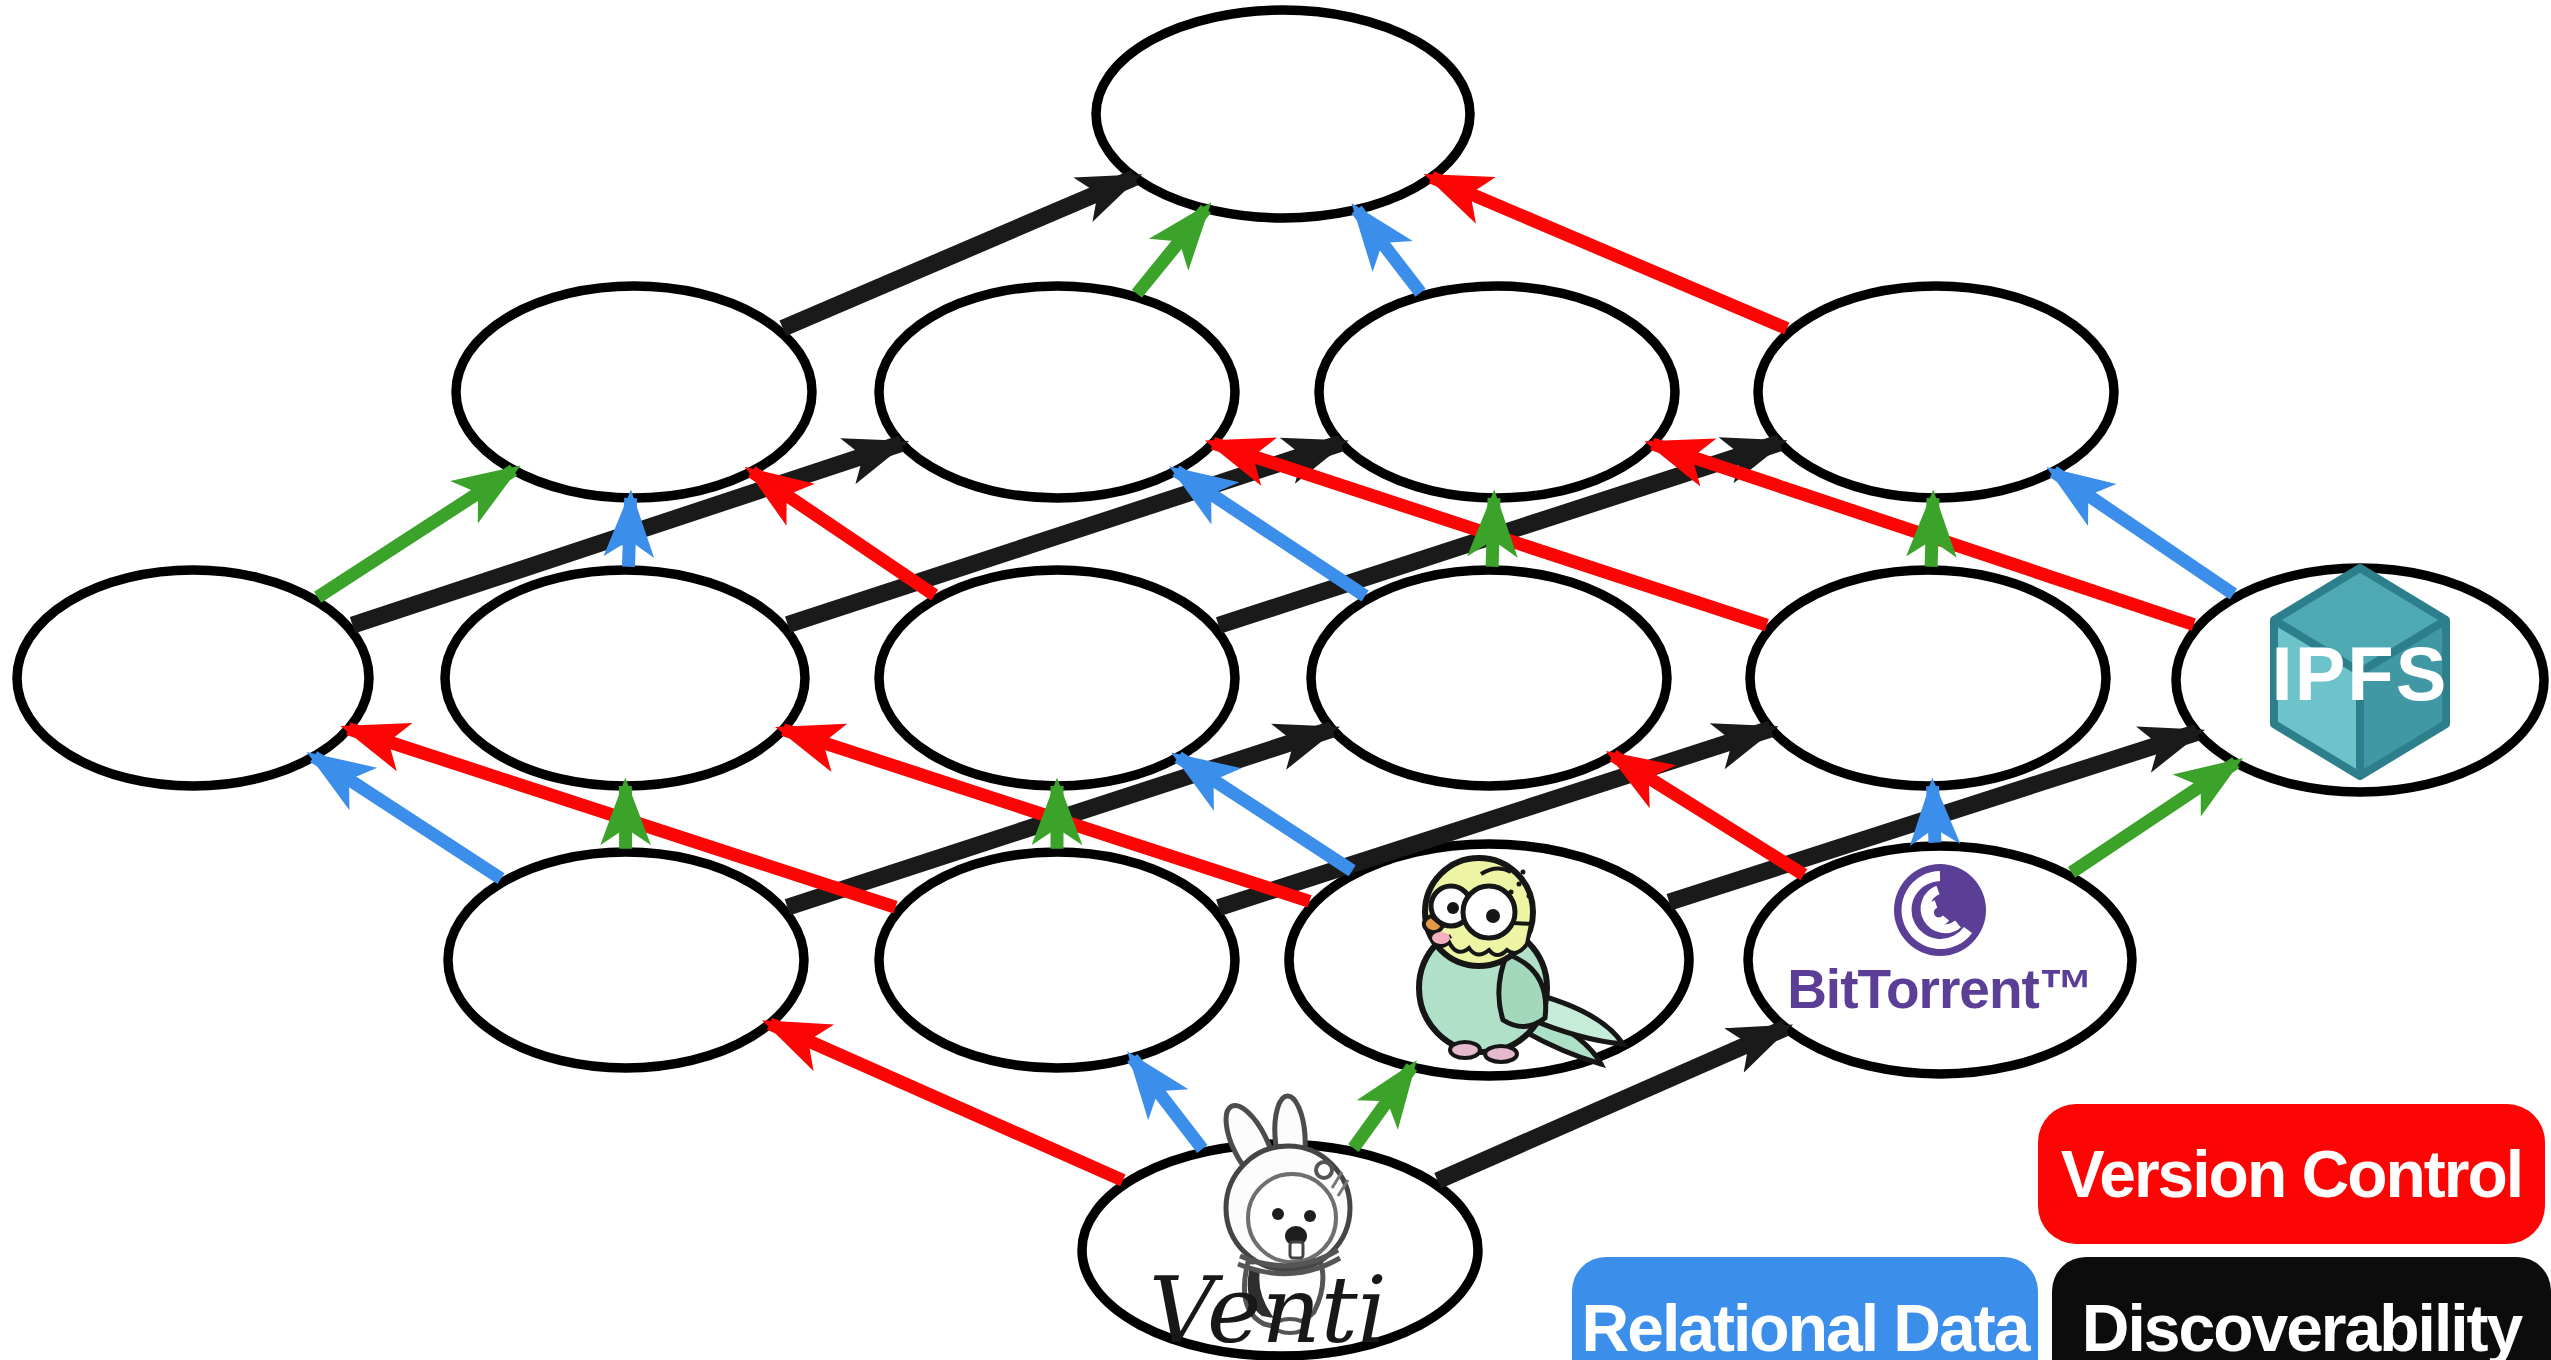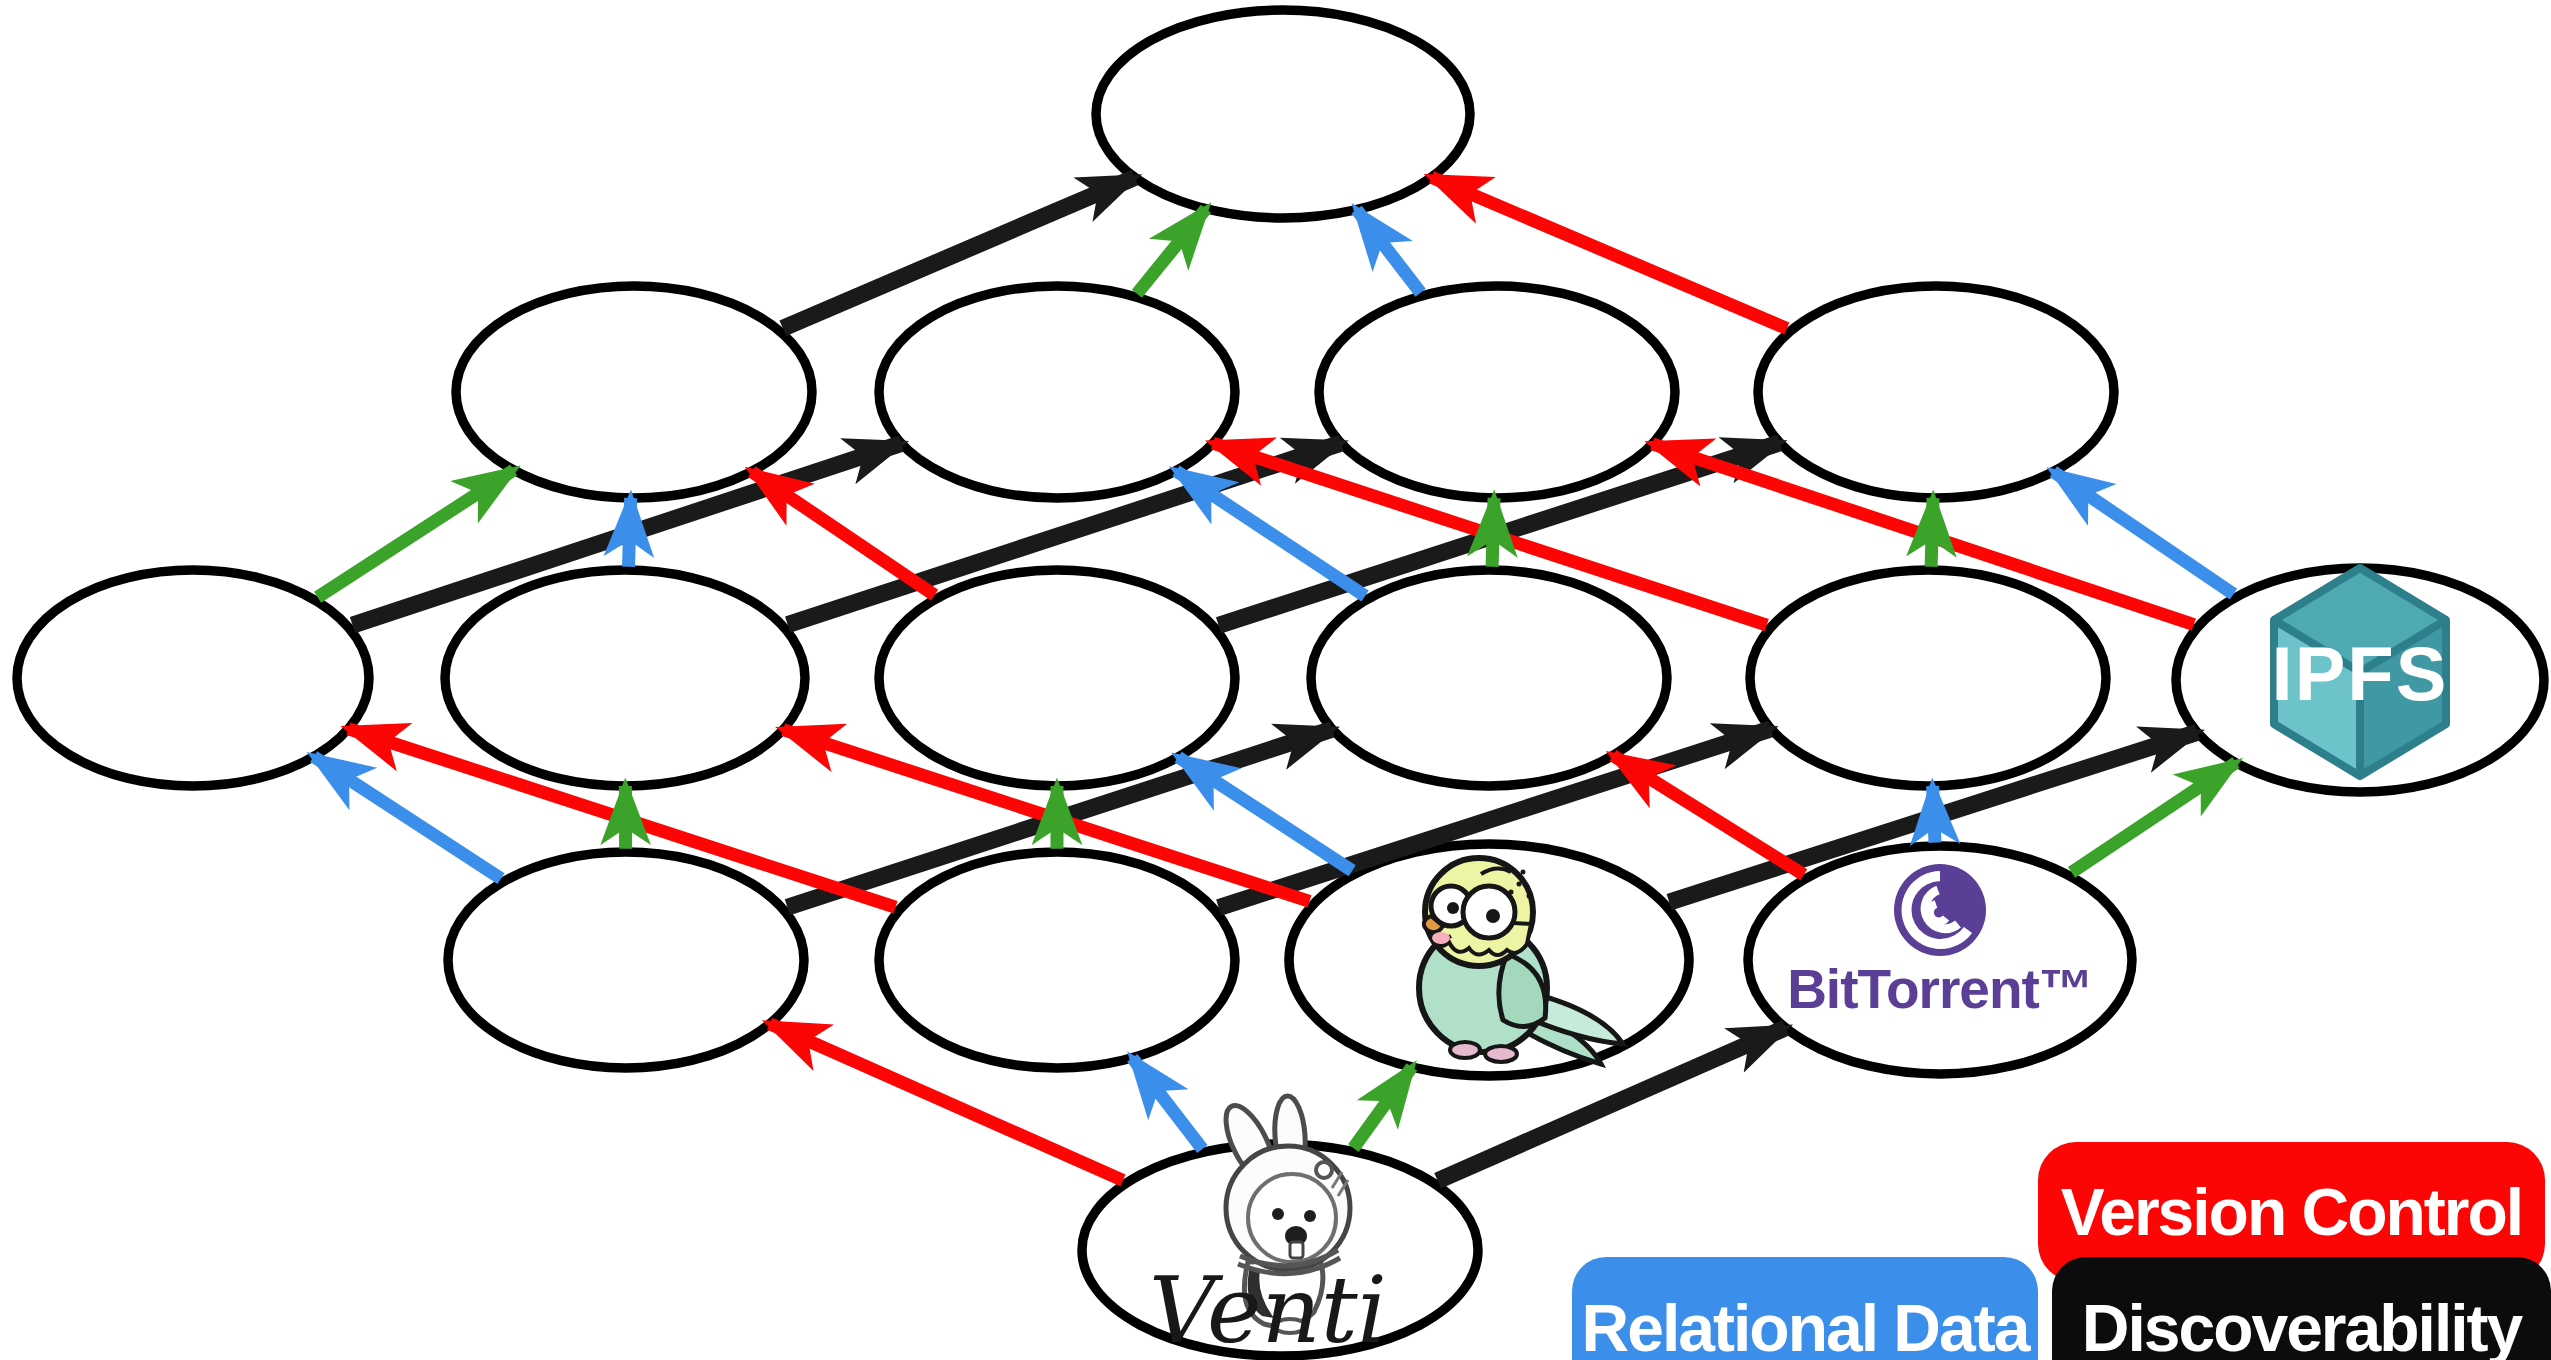--- a/index.html
+++ b/index.html
@@ -150,21 +150,21 @@
         <line x1="1057" y1="848.76" x2="1057" y2="786" class="edge" stroke="#3ba32a" stroke-width="13" marker-end="url(#ah-graph_data)"></line>
         <line x1="2071.527755501685" y1="872.3148296655431" x2="2235.9344370200747" y2="762.7103753199501" class="edge" stroke="#3ba32a" stroke-width="13" marker-end="url(#ah-graph_data)"></line>
         <line x1="317.5933495334055" y1="597.1979637946622" x2="513.6086351720987" y2="470.0769395482534" class="edge" stroke="#3ba32a" stroke-width="13" marker-end="url(#ah-graph_data)"></line>
         <line x1="1492.1111603518611" y1="566.7760174209676" x2="1494.0353763069147" y2="497.98529702779547" class="edge" stroke="#3ba32a" stroke-width="13" marker-end="url(#ah-graph_data)"></line>
         <line x1="1931.1111603518611" y1="566.7760174209676" x2="1933.0353763069147" y2="497.98529702779547" class="edge" stroke="#3ba32a" stroke-width="13" marker-end="url(#ah-graph_data)"></line>
         <line x1="1136.8885133941576" y1="293.73005874523983" x2="1205.961277012619" y2="208.76444686058386" class="edge" stroke="#3ba32a" stroke-width="13" marker-end="url(#ah-graph_data)"></line>
       </g>
     </svg>
 
   <div class="legend">
-    <div class="lg-item lg-1" style="background: rgb(251, 5, 5); margin-top: 38px;">
+    <div class="lg-item lg-1" style="background: rgb(251, 5, 5);">
       <span>Version Control</span>
     </div>
     <div class="lg-item lg-2" style="background: rgb(60, 142, 235);">
       <span>Relational Data</span>
     </div>
     <div class="lg-item lg-3" style="background: rgb(12, 12, 12);">
       <span>Discoverability</span>
     </div>
   </div>
 </div>

